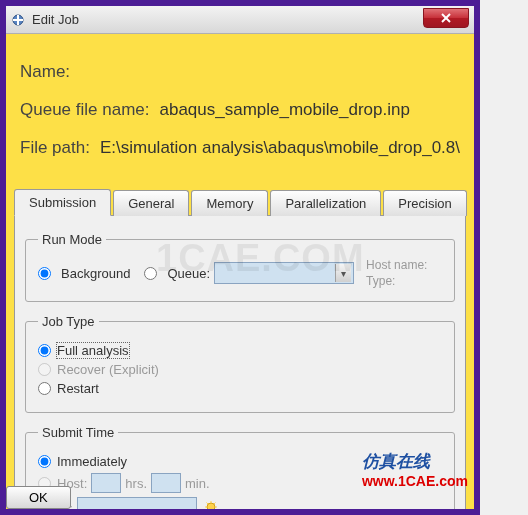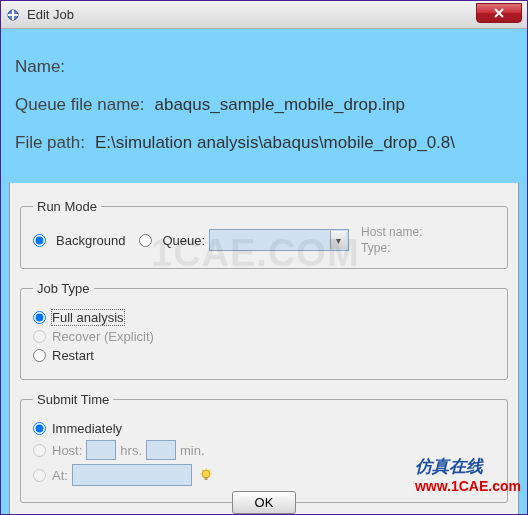--- a/index.html
+++ b/index.html
@@ -4,24 +4,24 @@
 <style>
   * { box-sizing: border-box; }
   body {
     margin: 0;
     font-family: "Segoe UI", Tahoma, sans-serif;
     font-size: 13px;
     color: #333;
     background: #f0f0f0;
   }
   .window {
-    width: 528px;
+    width: 480px;
     height: 515px;
-    background: #7dd3fc;
-    border: 1px solid #4c1d95;
+    background: #fde047;
+    border: 6px solid #4c1d95;
     position: relative;
     overflow: hidden;
   }
   .titlebar {
     height: 28px;
     background: linear-gradient(to bottom, #f3f3f3, #d8d8d8);
     border-bottom: 1px solid #b0b0b0;
     display: flex;
     align-items: center;
     padding: 0 4px;
@@ -155,21 +155,20 @@
   .bulb {
     display:inline-flex; align-items:center; justify-content:center;
     margin-left:6px;
     width:16px; height:16px;
   }
   .footer {
     position:absolute;
     bottom:0; left:0; right:0;
     height: 20px;
     display:flex;
-    justify-content:center;
     align-items:flex-start;
   }
   .ok-btn {
     border:1px solid #888;
     background: linear-gradient(to bottom,#fefefe,#d8d8d8);
     padding: 3px 22px;
     border-radius:3px;
     font-size:13px;
     position:relative;
     top: -3px;
@@ -226,20 +225,27 @@
       <span class="info-val">abaqus_sample_mobile_drop.inp</span>
     </div>
     <div class="info-row">
       <span class="info-label">File path:</span>
       <span class="info-val">E:\simulation analysis\abaqus\mobile_drop_0.8\</span>
     </div>
     <div class="spacer12"></div>
   </div>
 
   <div class="tabs-wrap">
+    <div class="tab-strip">
+      <div class="tab active">Submission</div>
+      <div class="tab">General</div>
+      <div class="tab">Memory</div>
+      <div class="tab">Parallelization</div>
+      <div class="tab">Precision</div>
+    </div>
 
     <div class="tab-panel">
 
       <fieldset>
         <legend>Run Mode</legend>
         <div class="run-mode-row">
           <input type="radio" name="runmode" checked="" style="">
           <span>Background</span>
           <span style="width:6px"></span>
           <input type="radio" name="runmode" style="">

